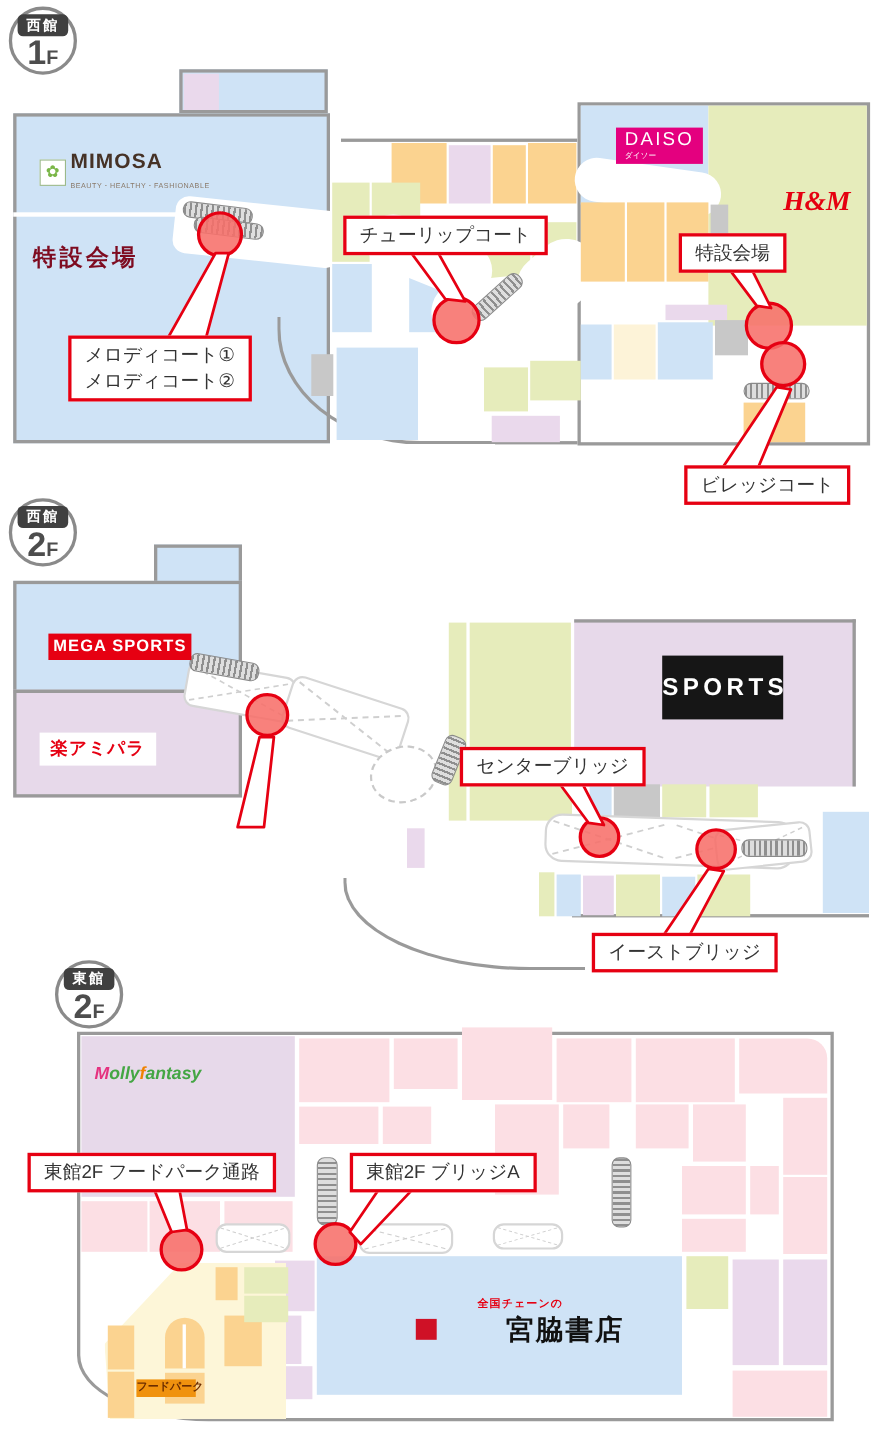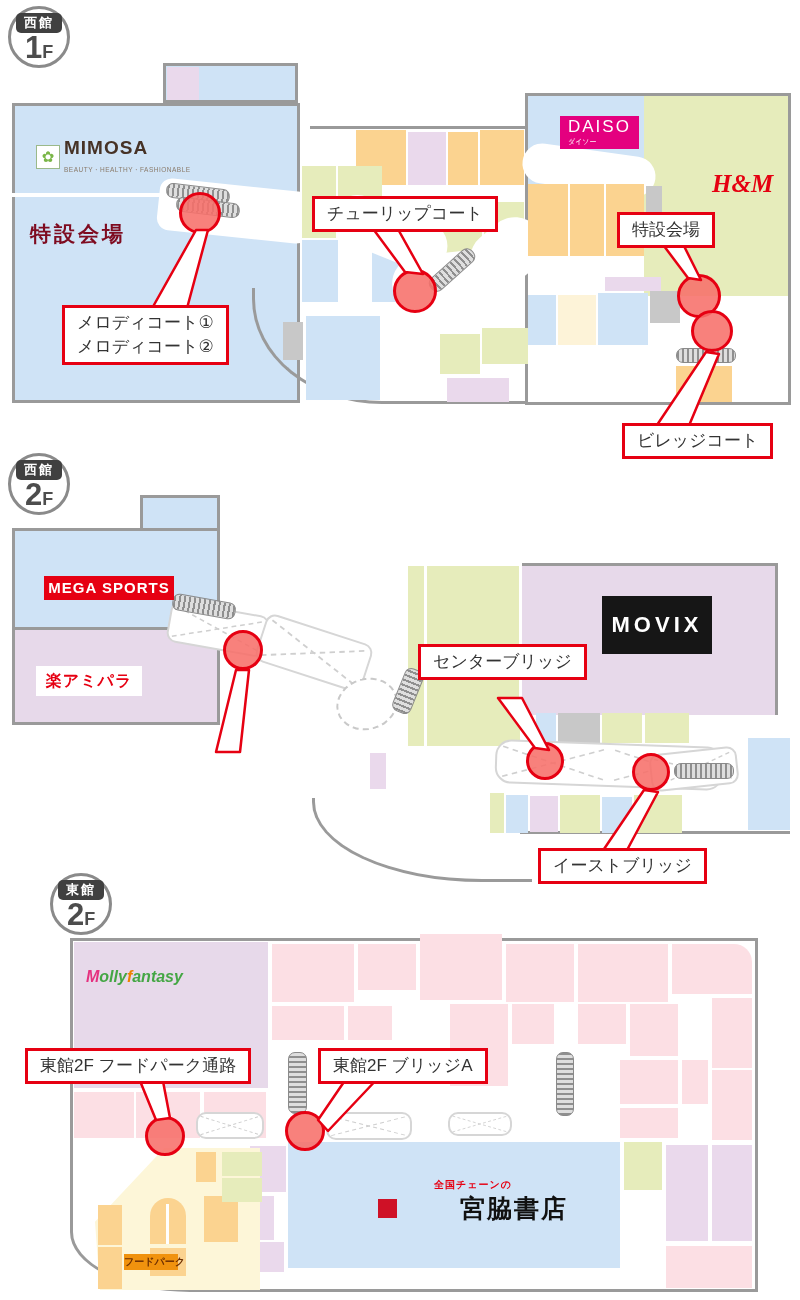--- a/index.html
+++ b/index.html
@@ -179,21 +179,21 @@
     </div>
     <div class="esc" style="left:172px;top:598px;width:62px;height:15px;transform:rotate(10deg);"></div>
 
     <div class="blk c-green" style="left:408px;top:566px;width:16px;height:180px;"></div>
     <div class="blk c-green" style="left:427px;top:566px;width:92px;height:180px;"></div>
     <div class="blk c-lav" style="left:370px;top:753px;width:16px;height:36px;"></div>
     <div class="roundabout" style="left:336px;top:678px;width:62px;height:52px;transform:rotate(-15deg);"></div>
     <div class="esc v" style="left:398px;top:668px;width:18px;height:44px;transform:rotate(22deg);"></div>
 
     <div class="blk c-purple" style="left:522px;top:563px;width:256px;height:152px;border-top:3px solid #9a9a9a;border-right:3px solid #9a9a9a;box-sizing:border-box;"></div>
-    <div class="logo logo-movix" style="left:602px;top:596px;width:110px;height:58px;">MOVIX</div>
+    <div class="logo logo-movix" style="left:602px;top:596px;width:110px;height:58px;">SPORTS</div>
 
     <div class="blk c-green" style="left:490px;top:713px;width:30px;height:30px;"></div>
     <div class="blk c-blue" style="left:536px;top:713px;width:20px;height:30px;"></div>
     <div class="blk c-gray" style="left:558px;top:713px;width:42px;height:30px;"></div>
     <div class="blk c-green" style="left:602px;top:713px;width:40px;height:30px;"></div>
     <div class="blk c-green" style="left:645px;top:713px;width:44px;height:30px;"></div>
     <div class="blk c-blue" style="left:748px;top:738px;width:42px;height:92px;"></div>
 
     <div class="bridge" style="left:495px;top:743px;width:228px;height:44px;transform:rotate(2deg);border-radius:16px;">
       <svg viewBox="0 0 200 40" preserveAspectRatio="none">
@@ -330,18 +330,18 @@
     <polygon points="348,1076 318,1120 328,1131 380,1076"></polygon>
   </svg>
 
   <div class="callout" style="left:62px;top:305px;">
     <div>メロディコート①</div>
     <div>メロディコート②</div>
   </div>
   <div class="callout" style="left:312px;top:196px;">チューリップコート</div>
   <div class="callout" style="left:617px;top:212px;">特設会場</div>
   <div class="callout" style="left:622px;top:423px;">ビレッジコート</div>
-  <div class="callout" style="left:418px;top:644px;">センターブリッジ</div>
+  <div class="callout" style="left:418px;top:679px;">センターブリッジ</div>
   <div class="callout" style="left:538px;top:848px;">イーストブリッジ</div>
   <div class="callout" style="left:25px;top:1048px;">東館2F フードパーク通路</div>
   <div class="callout" style="left:318px;top:1048px;">東館2F ブリッジA</div>
 
 </div>
 
 </body></html>

